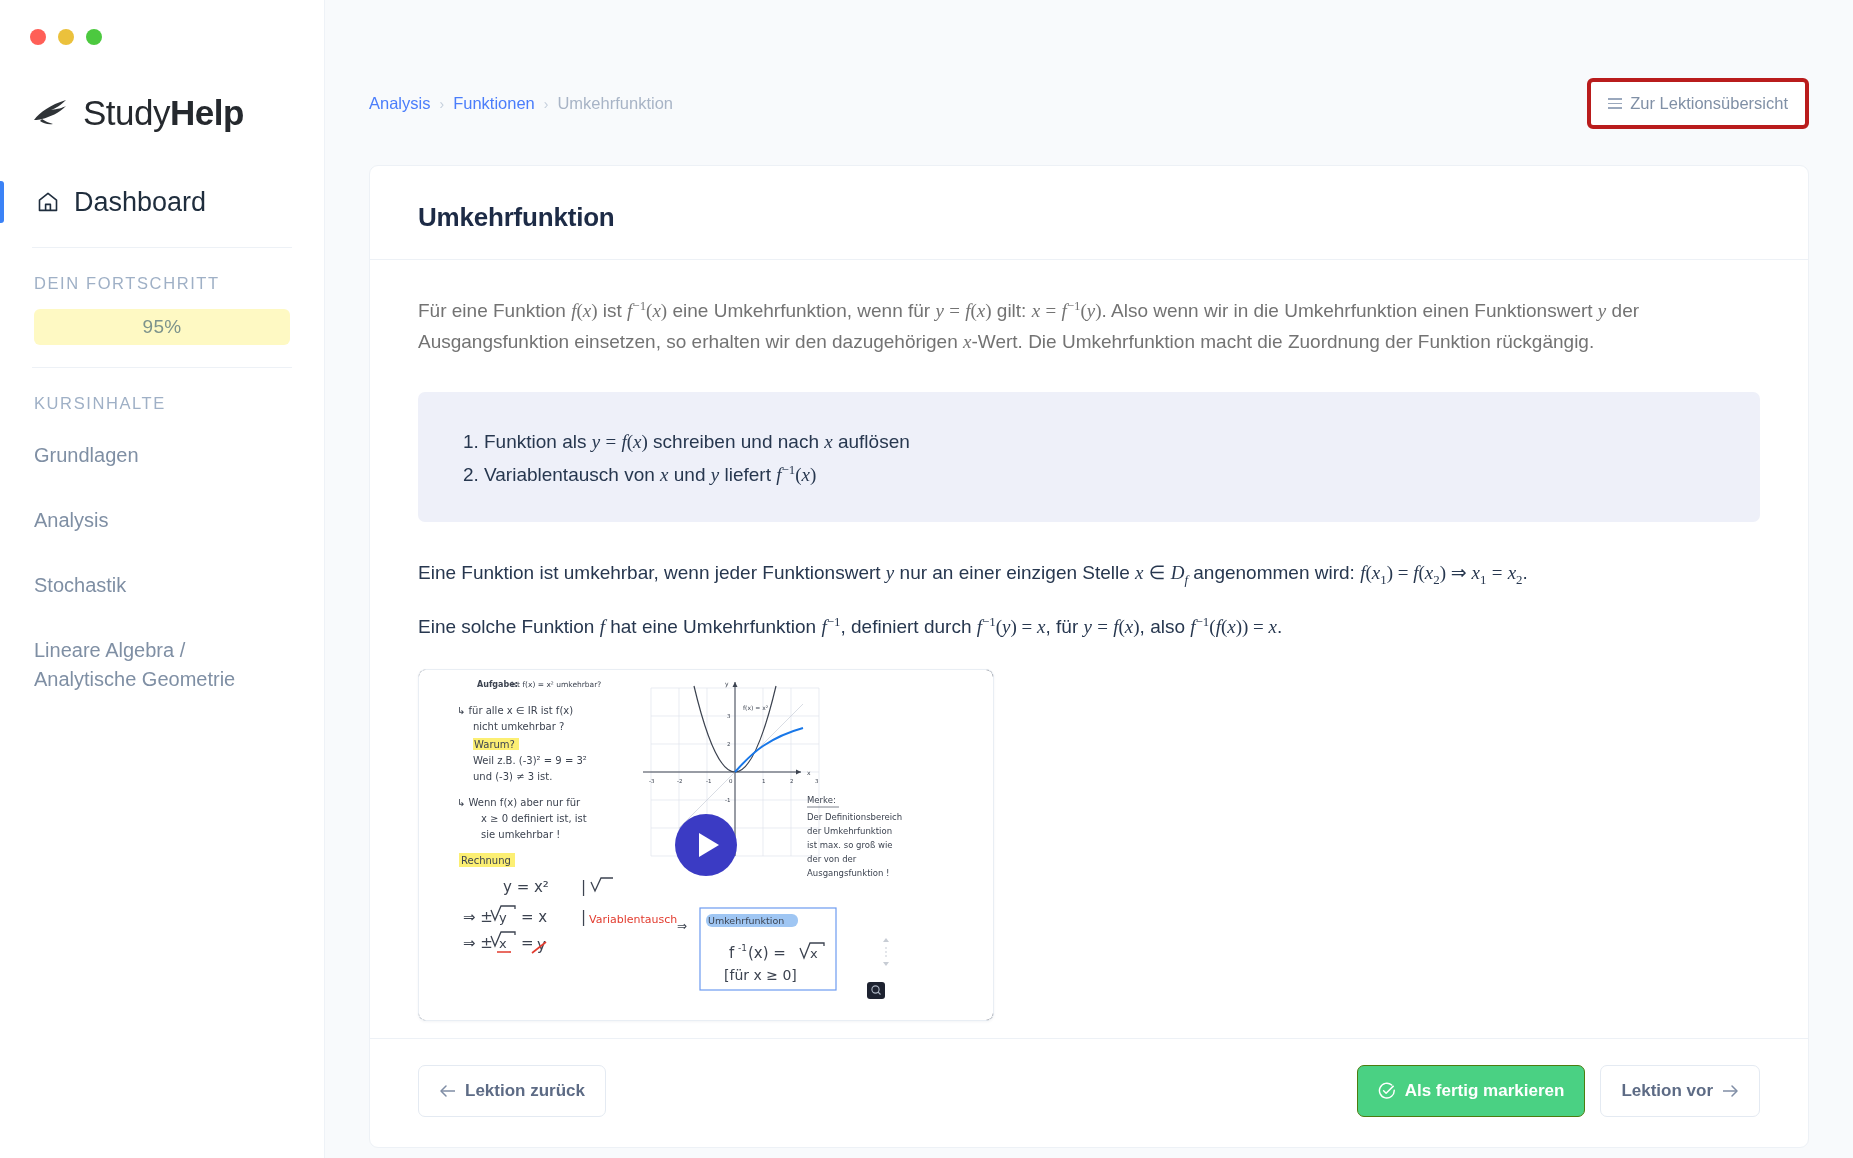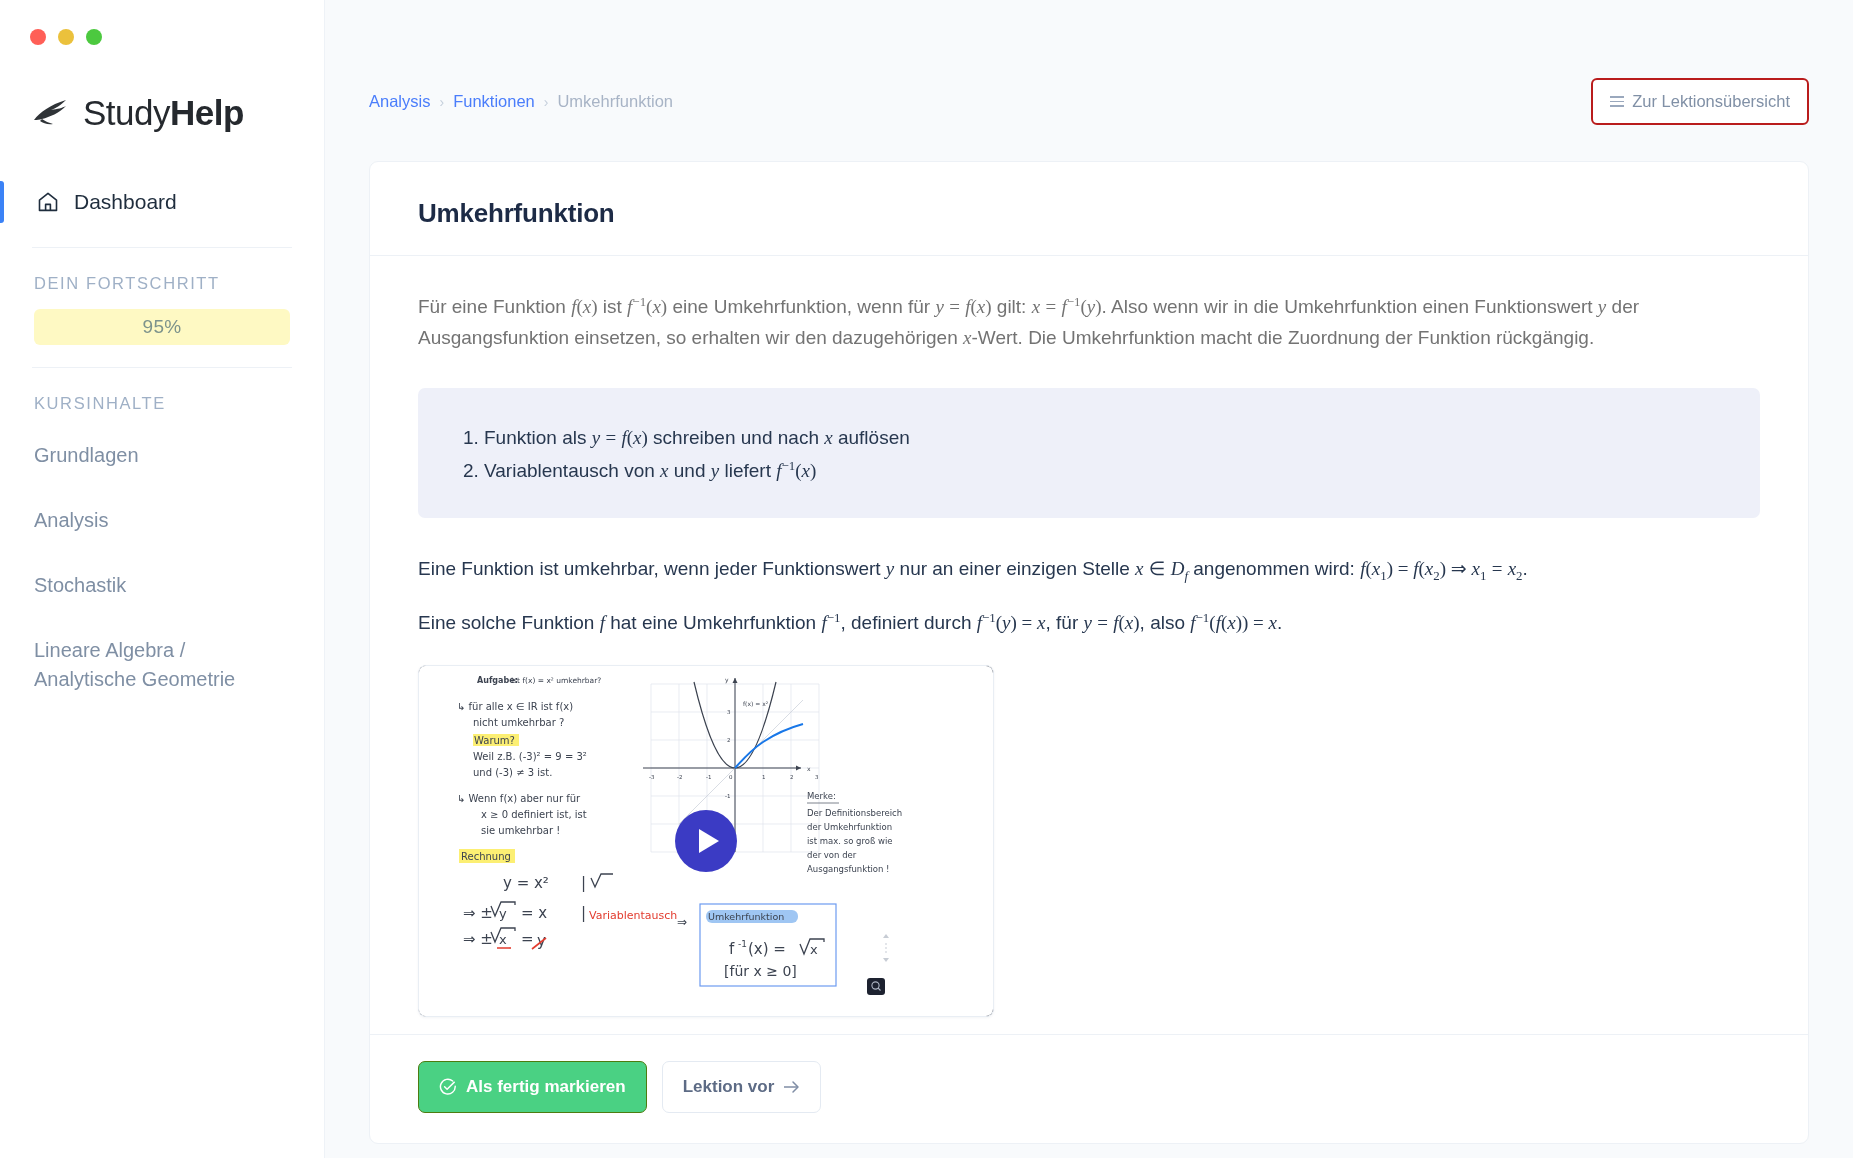--- a/index.html
+++ b/index.html
@@ -34,21 +34,21 @@
     margin-top: 46px;
     height: 46px;
     display: flex; align-items: center; gap: 14px;
     padding-left: 36px;
     position: relative;
   }
   .nav-dashboard::before {
     content: ""; position: absolute; left: 0; top: 2px;
     width: 4px; height: 42px; background: #3b82f6; border-radius: 0 3px 3px 0;
   }
-  .nav-dashboard .label { font-size: 21px; color: #1f2d3d; }
+  .nav-dashboard .label { font-size: 27px; color: #1f2d3d; }
   .home-icon { width: 24px; height: 24px; display: block; }
 
   .divider { height: 1px; background: #edf1f6; margin: 22px 32px 0 32px; }
 
   .section-title {
     font-size: 16.5px; font-weight: 400; letter-spacing: 1.6px;
     color: #9fb0c6; padding: 26px 0 0 34px; text-transform: uppercase;
   }
 
   .progress-bar {
@@ -78,21 +78,21 @@
     display: flex; align-items: center; justify-content: space-between;
     padding-top: 78px;
   }
   .breadcrumb { display: flex; align-items: center; gap: 9px; font-size: 16.5px; }
   .breadcrumb .crumb-link { color: #4a7dfb; cursor: pointer; }
   .breadcrumb .crumb-current { color: #a8b4c6; }
   .breadcrumb .sep { color: #c5cfdc; font-size: 14px; }
 
   .overview-btn {
     display: flex; align-items: center; gap: 8px;
-    background: #ffffff; border: 2px solid #b91c1c; border-radius: 6px;
+    background: #ffffff; border: 4px solid #b91c1c; border-radius: 6px;
     padding: 12px 17px; font-size: 16.5px; color: #8090a6; cursor: pointer;
     white-space: nowrap;
   }
   .hamburger { display: inline-flex; flex-direction: column; gap: 3px; }
   .hamburger i { display: block; width: 14px; height: 1.6px; background: #9aa8bd; }
 
   .card {
     margin-top: 36px;
     background: #ffffff;
     border: 1px solid #edf1f6;
@@ -400,20 +400,27 @@
 
             <div class="play-btn">
               <span class="tri"></span>
             </div>
           </div>
 
         </div>
       </div>
 
       <div class="card-foot">
+        <button class="btn btn-ghost">
+          <svg width="17" height="14" viewBox="0 0 17 14">
+            <line x1="16" y1="7" x2="2" y2="7" stroke="#7f8da5" stroke-width="1.5"></line>
+            <path d="M7 2 L2 7 L7 12" fill="none" stroke="#7f8da5" stroke-width="1.5" stroke-linecap="round" stroke-linejoin="round"></path>
+          </svg>
+          <span>Lektion zurück</span>
+        </button>
 
         <div class="foot-right">
           <button class="btn btn-done">
             <svg class="check-icon" viewBox="0 0 20 20" fill="none">
               <path d="M18 9.2 A8.2 8.2 0 1 1 15.2 3.4" stroke="#ffffff" stroke-width="1.6" stroke-linecap="round"></path>
               <path d="M6.2 9.6 L9 12.4 L17 4.6" stroke="#ffffff" stroke-width="1.6" stroke-linecap="round" stroke-linejoin="round"></path>
             </svg>
             <span>Als fertig markieren</span>
           </button>
 

